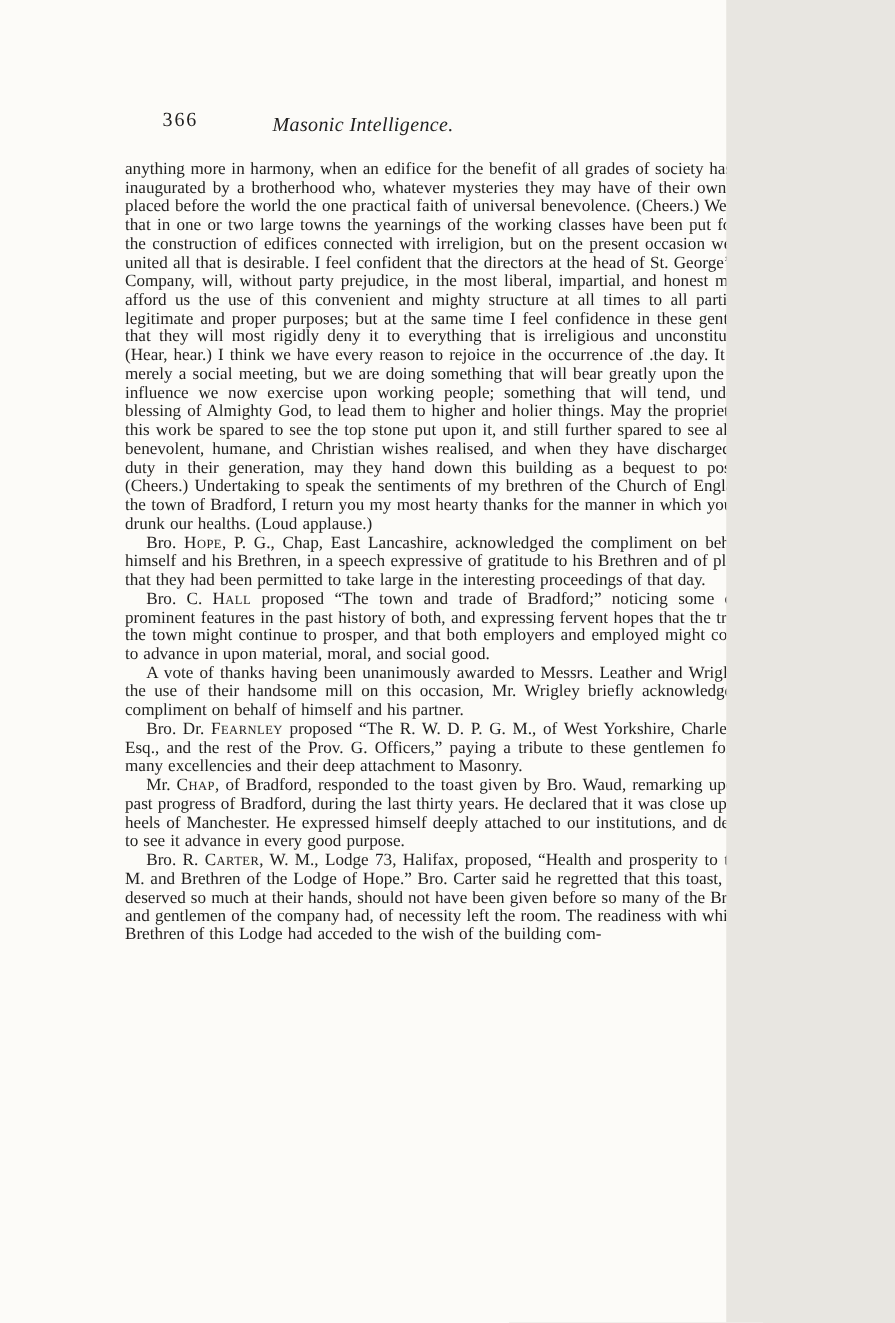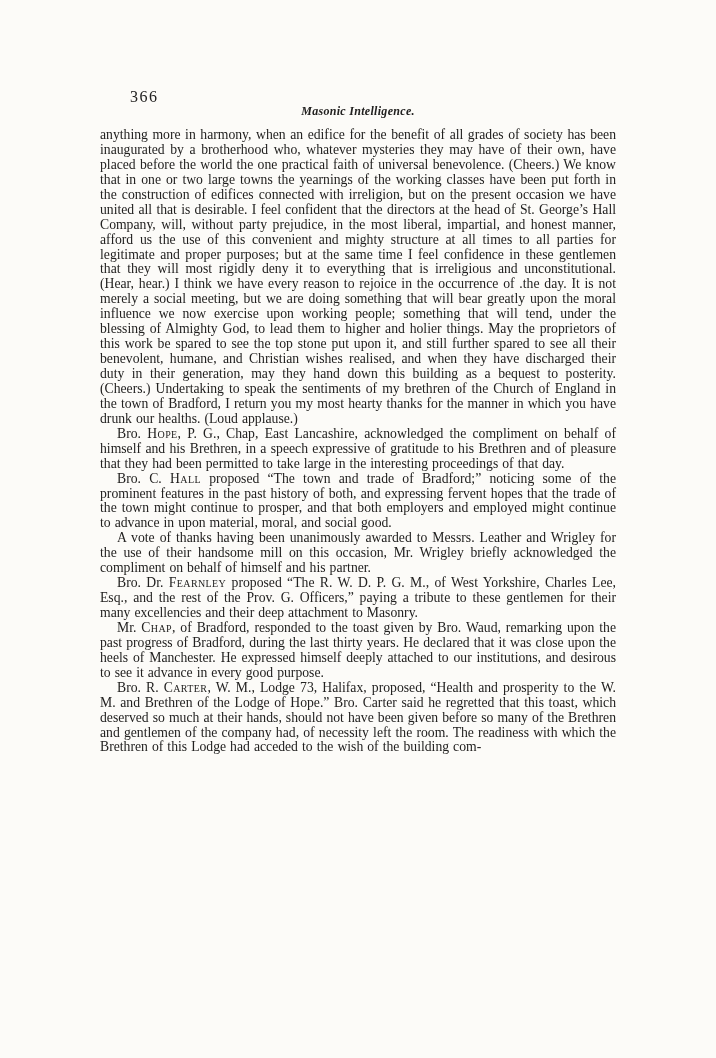--- a/index.html
+++ b/index.html
@@ -2,21 +2,21 @@
 <html><head>
 <meta charset="utf-8">
 <style>
   html, body {
     margin: 0;
     padding: 0;
     background: #e8e6e1;
   }
   .page {
     position: relative;
-    width: 716px;
+    width: 581px;
     height: 1058px;
     margin: 0;
     background: #fcfbf8;
     box-sizing: border-box;
     padding: 88px 100px 0 100px;
     font-family: "Liberation Serif", "DejaVu Serif", serif;
     color: #222120;
     overflow: hidden;
   }
   .page-header {
@@ -29,26 +29,25 @@
     left: 30px;
     top: 0;
     font-size: 16px;
     letter-spacing: 1.5px;
     font-weight: normal;
   }
   .running-title {
     position: absolute;
     left: 0;
     right: 0;
-    top: 16px;
+    top: 4px;
     text-align: center;
     font-style: italic;
-    font-size: 12px;
+    font-size: 16px;
     letter-spacing: 0.3px;
-    font-weight: bold;
   }
   .body-text {
     width: 516px;
   }
   .body-text p {
     margin: 0;
     font-size: 13.7px;
     line-height: 14.93px;
     text-align: justify;
     word-spacing: 0.6px;

